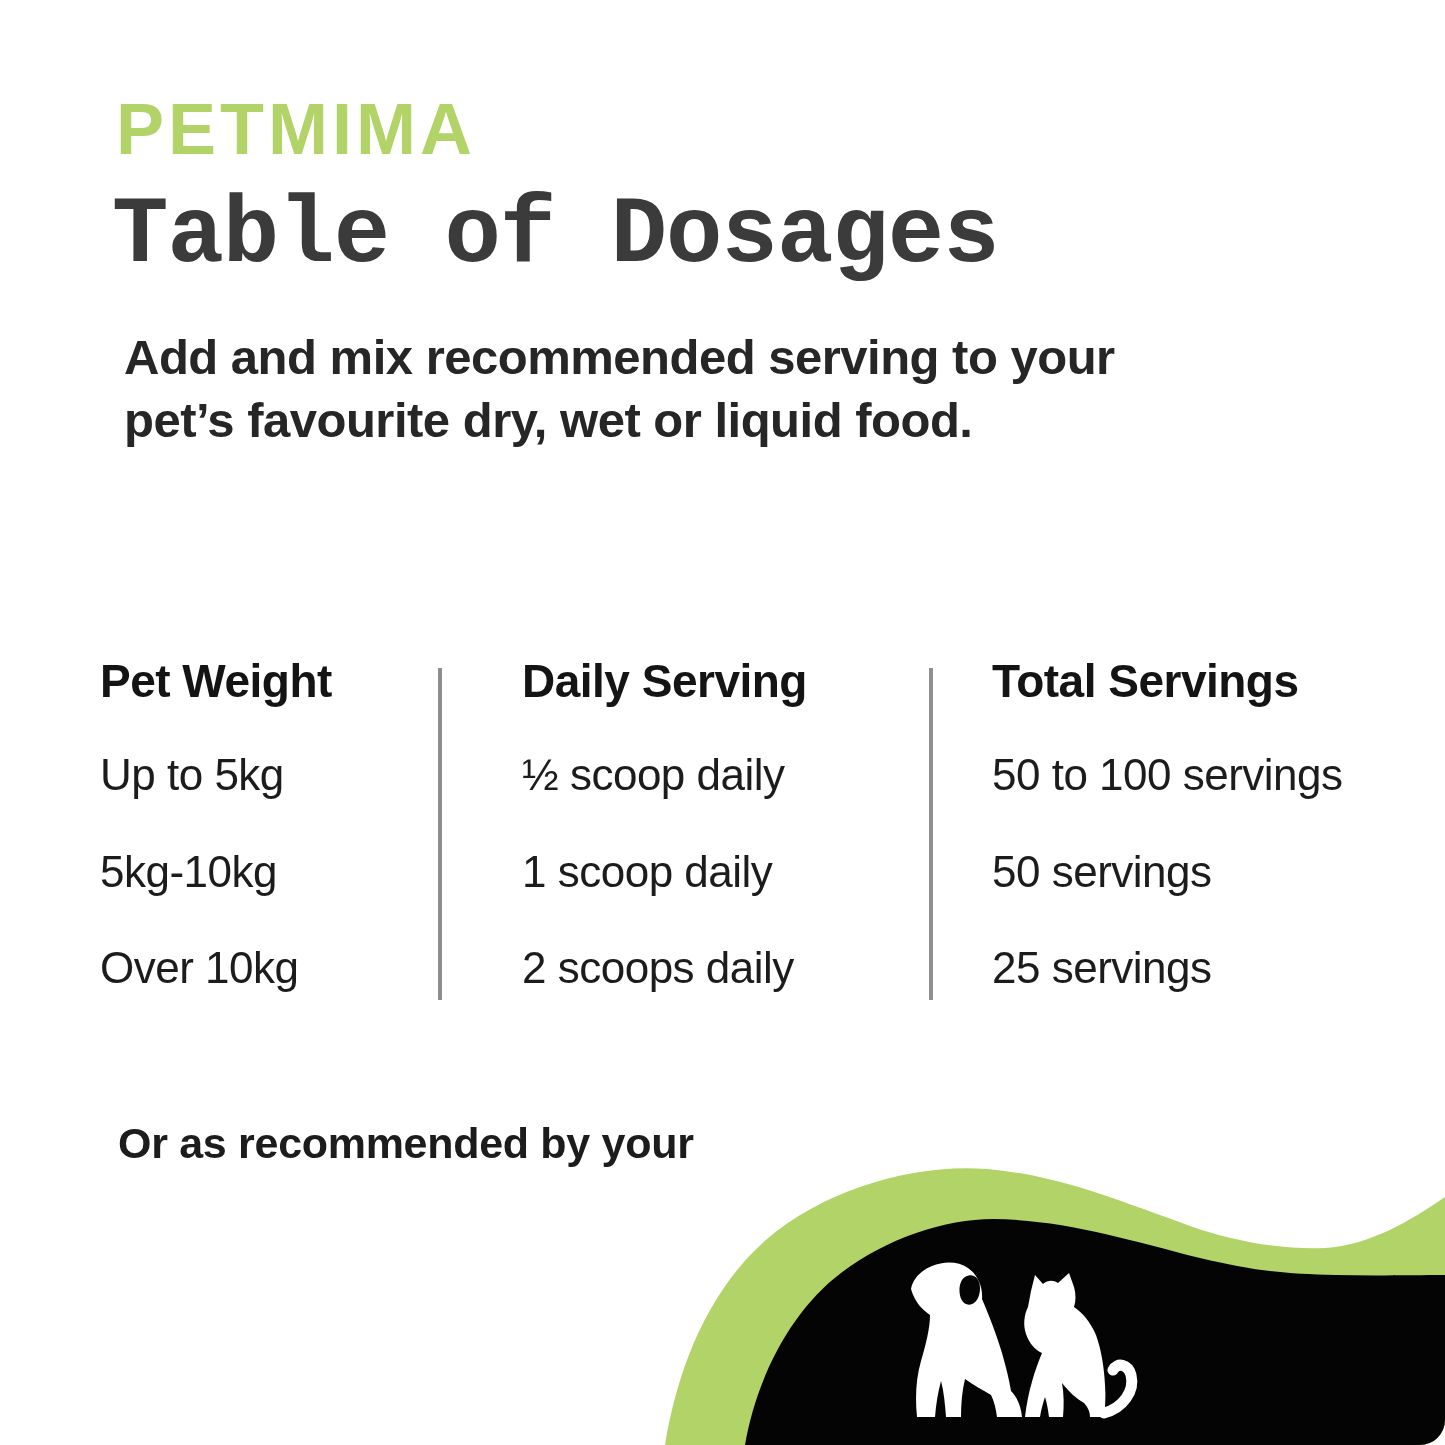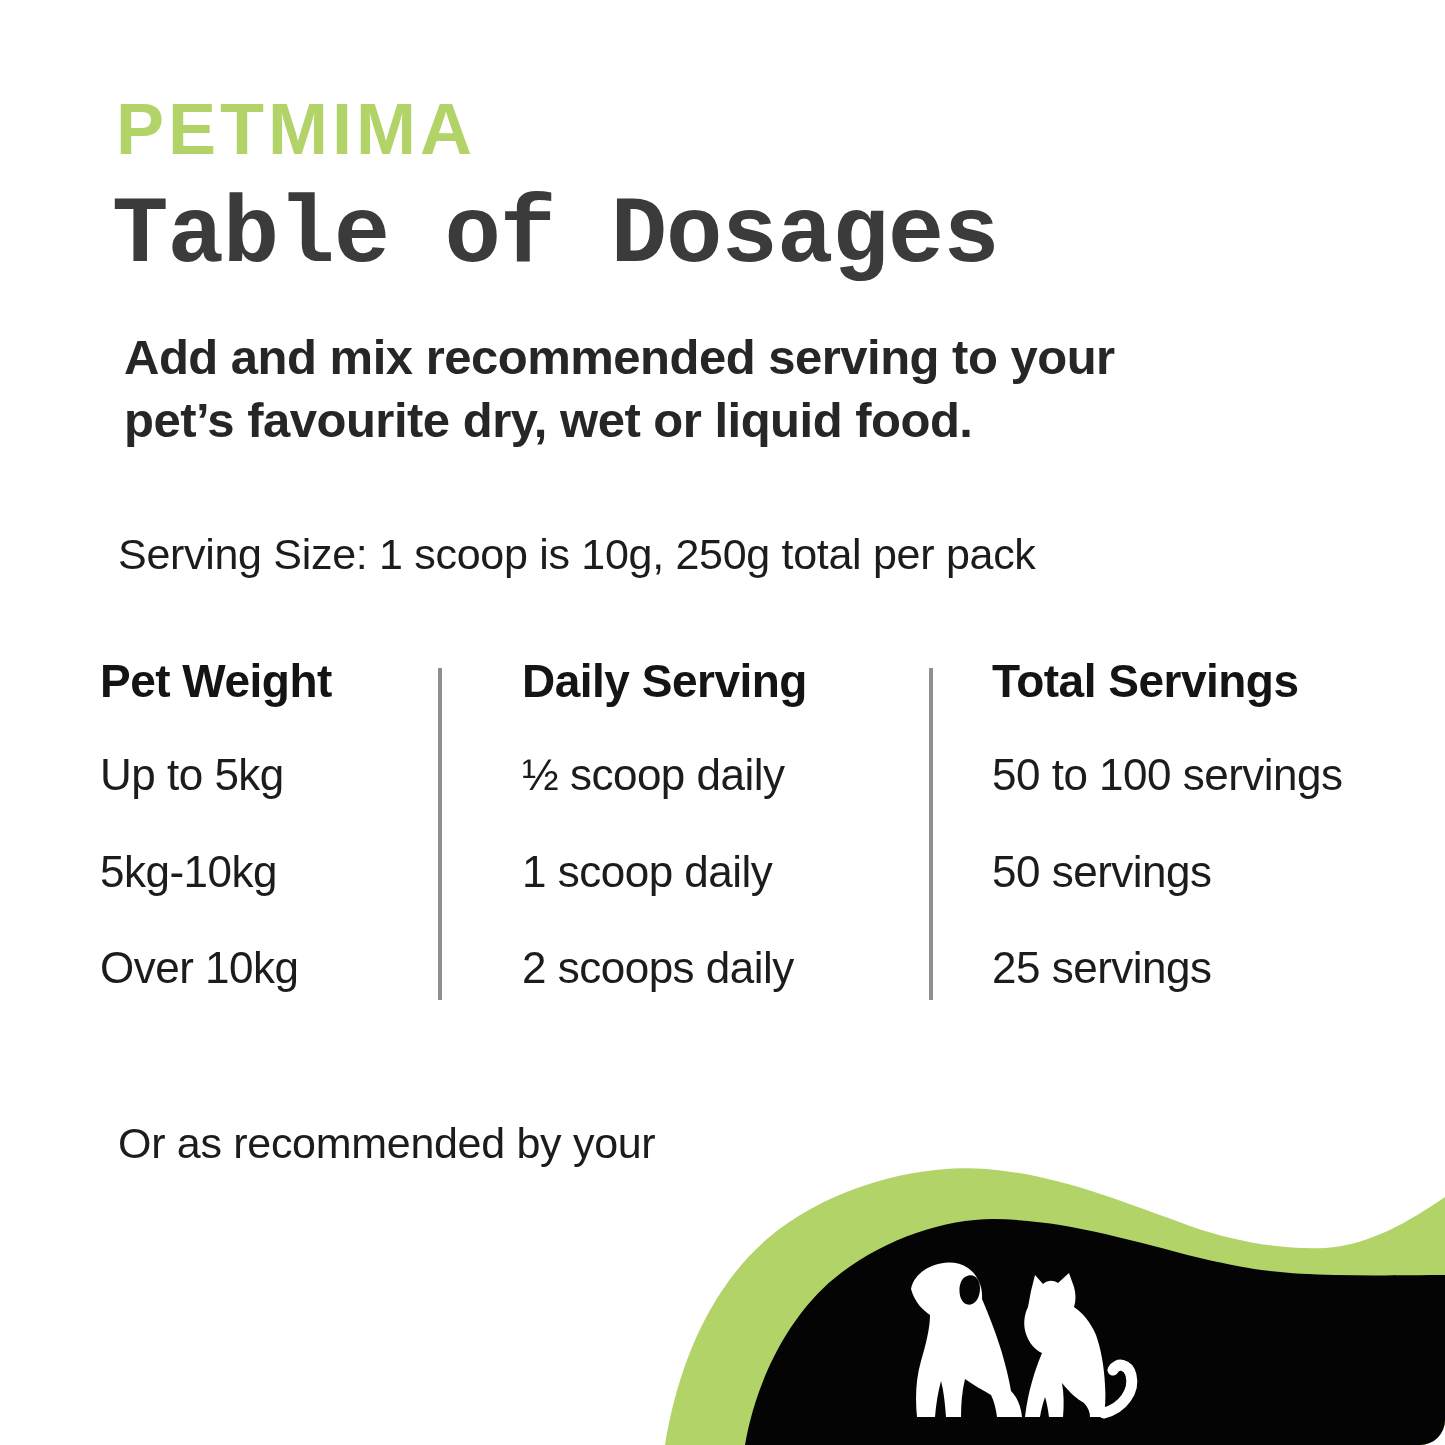--- a/index.html
+++ b/index.html
@@ -53,21 +53,21 @@
   }
   .c1{left:100px}.c2{left:522px}.c3{left:992px}
   .r1{top:748px}.r2{top:845px}.r3{top:941px}
   .divider{
     position:absolute;top:668px;width:4px;height:332px;
     background:var(--divider);
   }
   .d1{left:438px}.d2{left:929px}
   .note{
     position:absolute;left:118px;top:1115px;margin:0;
-    font-size:43px;font-weight:400;line-height:56px;letter-spacing:-0.3px;
+    font-size:43px;font-weight:700;line-height:56px;letter-spacing:-0.3px;
     color:var(--cell-ink);
   }
   .decor{
     position:absolute;right:0;bottom:0;width:800px;height:322px;display:block;
   }
   .wave{fill:var(--accent);}
   .blob{fill:var(--blob);}
   .pet{fill:var(--pets);}
   .pet-tail{fill:none;stroke:var(--pets);stroke-width:11;stroke-linecap:round;}
 </style>
@@ -78,21 +78,20 @@
 
   <div class="logo">PETMIMA</div>
 
   <h1 class="title">Table of Dosages</h1>
 
   <p class="intro">
     <span>Add and mix recommended serving to your</span><br>
     <span>pet’s favourite dry, wet or liquid food.</span>
   </p>
 
-  <div class="serving">Serving Size: 1 scoop is 10g, 250g total per pack</div>
 
   <div class="th c1">Pet Weight</div>
   <div class="th c2">Daily Serving</div>
   <div class="th c3">Total Servings</div>
 
   <div class="divider d1"></div>
   <div class="divider d2"></div>
 
   <div class="cell c1 r1">Up to 5kg</div>
   <div class="cell c2 r1">½ scoop daily</div>

